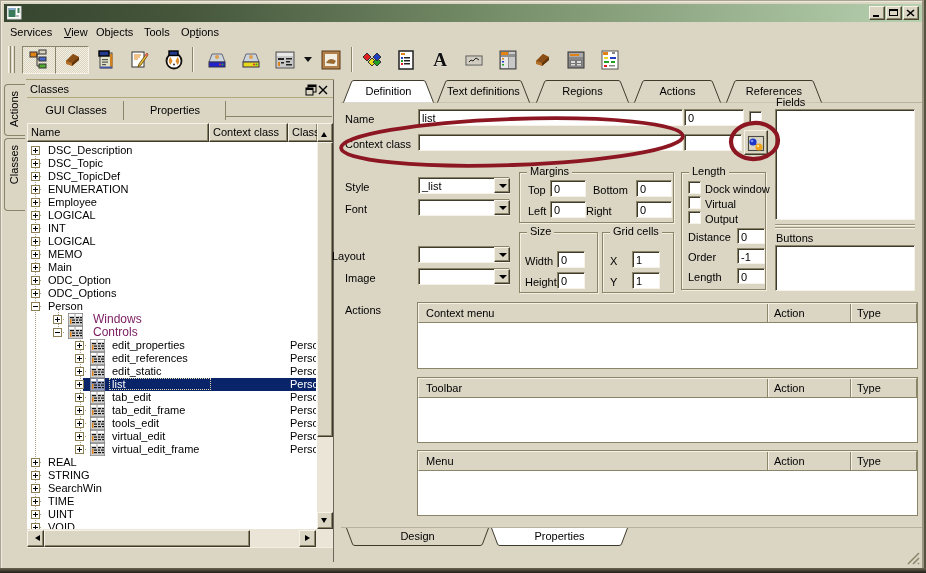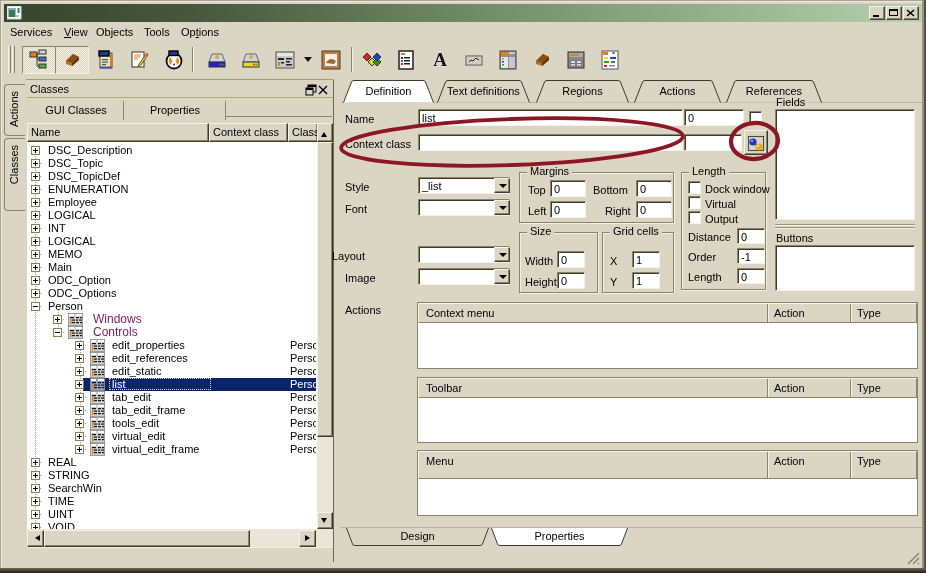--- a/index.html
+++ b/index.html
@@ -777,21 +777,21 @@
   </div>
 
 <div class="grp" style="left:519px;top:172px;width:155px;height:51px"></div>
 <div class="grplbl" style="left:527px;top:165px">Margins</div>
 <div class="lbl" style="left:528px;top:184px">Top</div>
 <div class="fld" style="left:550px;top:180px;width:36px;height:17px;padding-left:3px">0</div>
 <div class="lbl" style="left:593px;top:184px">Bottom</div>
 <div class="fld" style="left:636px;top:180px;width:36px;height:17px;padding-left:3px">0</div>
 <div class="lbl" style="left:528px;top:205px">Left</div>
 <div class="fld" style="left:550px;top:201px;width:36px;height:17px;padding-left:3px">0</div>
-<div class="lbl" style="left:605px;top:205px">Right</div>
+<div class="lbl" style="left:586px;top:205px">Right</div>
 <div class="fld" style="left:636px;top:201px;width:36px;height:17px;padding-left:3px">0</div>
 
 <div class="grp" style="left:519px;top:232px;width:79px;height:61px"></div>
 <div class="grplbl" style="left:527px;top:225px">Size</div>
 <div class="lbl" style="left:525px;top:255px">Width</div>
 <div class="fld" style="left:557px;top:251px;width:28px;height:17px;padding-left:3px">0</div>
 <div class="lbl" style="left:525px;top:276px">Height</div>
 <div class="fld" style="left:557px;top:272px;width:28px;height:17px;padding-left:3px">0</div>
 
 <div class="grp" style="left:602px;top:232px;width:72px;height:61px"></div>
@@ -836,21 +836,21 @@
 <div class="tbl" style="left:417px;top:377px;width:501px;height:66px">
 <div class="thead" style="height:20px">
 <span style="position:absolute;left:7px;top:3px">Toolbar</span>
 <span style="position:absolute;left:355px;top:3px">Action</span>
 <span style="position:absolute;left:438px;top:3px">Type</span>
 <i class="thdiv" style="left:348px"></i>
       <i class="thdiv" style="left:431px"></i>
 </div>
   </div>
 <div class="tbl" style="left:417px;top:450px;width:501px;height:66px">
-<div class="thead" style="height:28px">
+<div class="thead" style="height:20px">
 <span style="position:absolute;left:7px;top:3px">Menu</span>
 <span style="position:absolute;left:355px;top:3px">Action</span>
 <span style="position:absolute;left:438px;top:3px">Type</span>
 <i class="thdiv" style="left:348px"></i>
       <i class="thdiv" style="left:431px"></i>
 </div>
   </div>
 
 <div style="position:absolute;left:341px;top:527px;width:581px;border-top:1px solid #b8b29c"></div>
 <div id="btabs" style="position:absolute;left:341px;top:528px;width:581px;height:19px">

